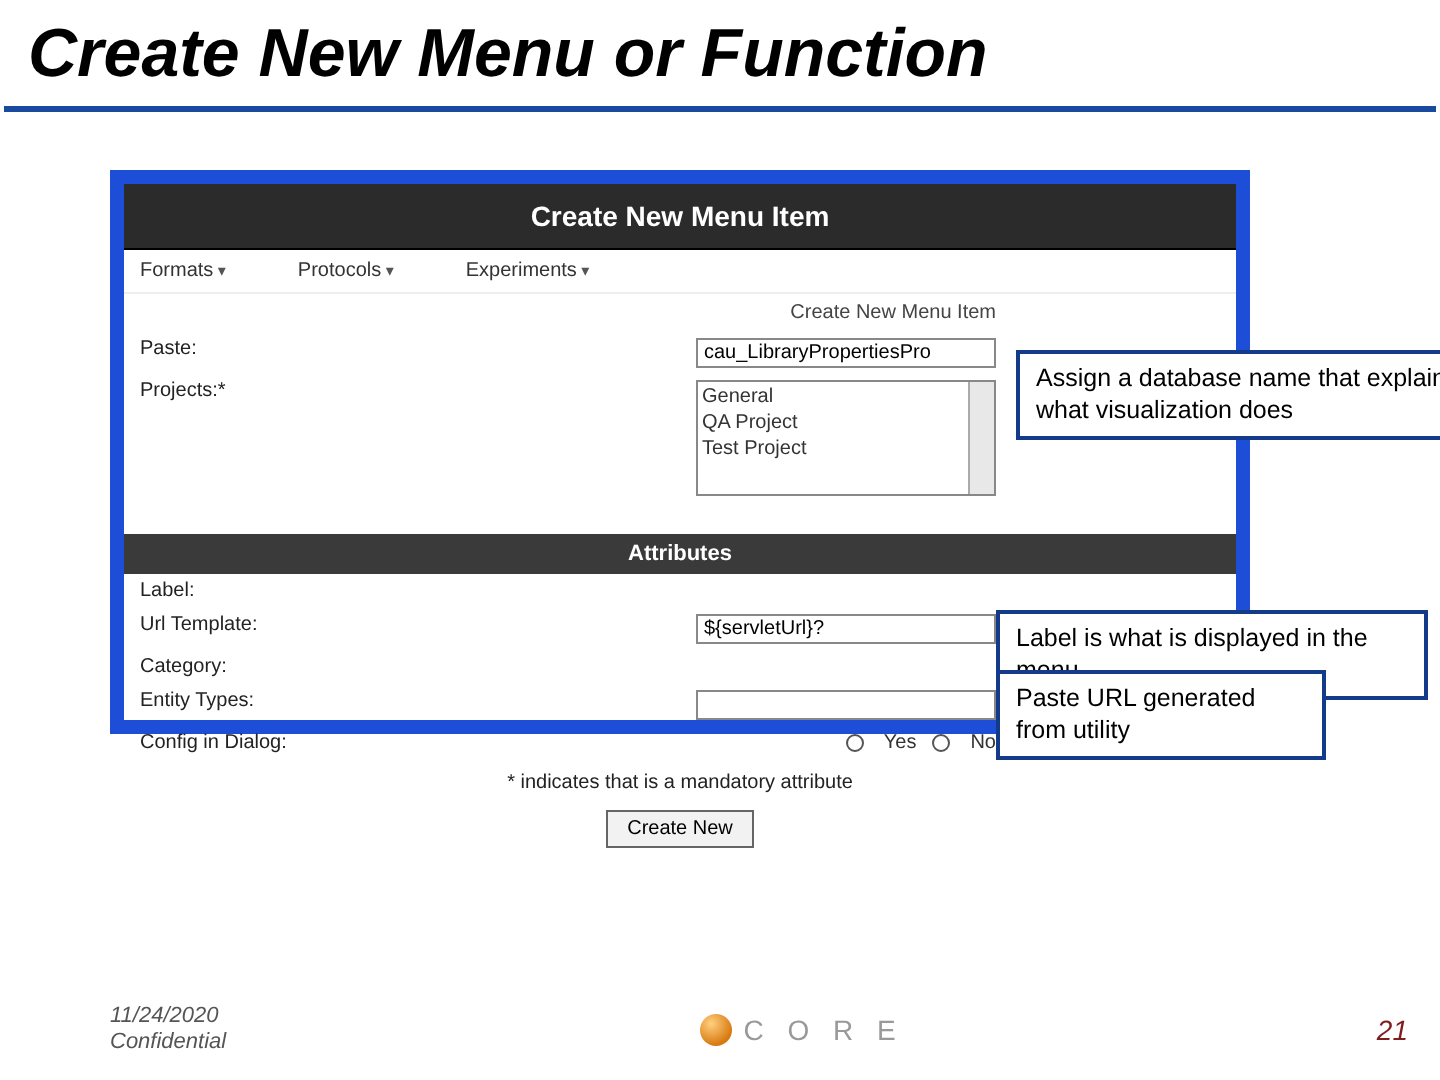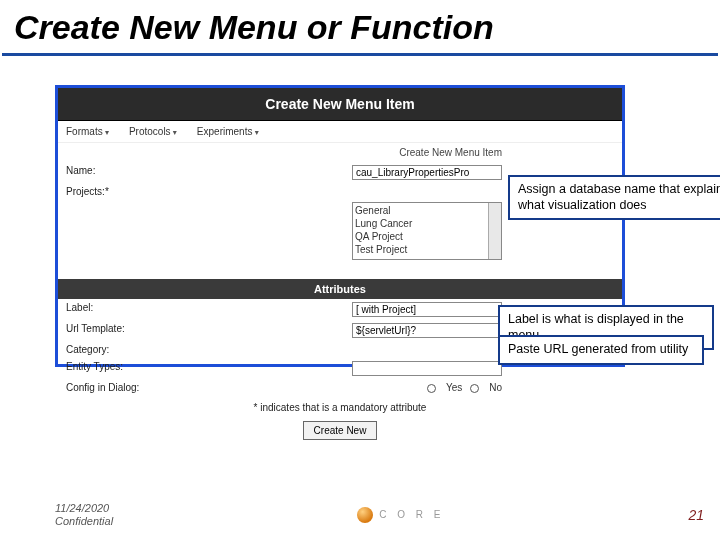--- a/index.html
+++ b/index.html
@@ -1,91 +1,87 @@
 <!DOCTYPE html>
 <html><head>
 <meta charset="utf-8">
 <style>
   * { box-sizing: border-box; margin: 0; padding: 0; }
   html, body { width: 720px; height: 540px; font-family: Arial, Helvetica, sans-serif; background: #fff; }
   .slide { position: relative; width: 720px; height: 540px; }
   .title { font-style: italic; font-weight: bold; font-size: 34px; padding: 8px 14px 6px; color: #000; }
   .rule { height: 3px; background: #1a4aa0; margin: 0 2px; }
-  .panel-wrap { position: absolute; left: 55px; top: 85px; width: 570px; height: 282px; border: 3px solid #1d4ed8; background: #fff; }
+  .panel-wrap { position: absolute; left: 55px; top: 85px; width: 570px; height: 282px; border: 7px solid #1d4ed8; background: #fff; }
   .dark-header { background: #2b2b2b; color: #fff; text-align: center; font-weight: bold; font-size: 14px; padding: 8px 0; border-bottom: 1px solid #000; }
-  .menubar { display: flex; gap: 20px; padding: 5px 8px; font-size: 10px; color: #333; border-bottom: 1px solid #eee; background:#fff;}
+  .menubar { display: flex; gap: 36px; padding: 5px 8px; font-size: 10px; color: #333; border-bottom: 1px solid #eee; background:#fff;}
   .menubar span::after { content: " ▾"; font-size: 8px; color:#555;}
   .crumb { text-align: right; font-size: 10px; color: #444; padding: 4px 120px 4px 8px; }
   .form { font-size: 10px; color: #333; }
   .row { display: flex; align-items: flex-start; padding: 3px 120px 3px 8px; }
   .lbl { width: 85px; flex: none; color:#222;}
   .fld { flex: 1; }
   .txt-input { width: 150px; height: 15px; border: 1px solid #888; font-size: 10px; padding: 0 3px; float: right; }
-  .listbox { width: 150px; height: 58px; border: 1px solid #888; font-size: 10px; float: right; overflow: hidden; padding: 1px 2px; line-height: 13px; position:relative;margin-top:16px;}
+  .listbox { width: 150px; height: 58px; border: 1px solid #888; font-size: 10px; float: right; overflow: hidden; padding: 1px 2px; line-height: 13px; position:relative;}
   .listbox::after { content:""; position:absolute; right:0; top:0; width:12px; height:100%; background:#e8e8e8; border-left:1px solid #aaa;}
   .section-head { background: #3a3a3a; color:#fff; text-align:center; font-weight:bold; font-size:11px; padding:4px 0; margin-top:16px;}
-  .radio-pair { float:right; font-size:10px; display:flex; gap:8px; align-items:flex-end;}
+  .radio-pair { float:right; font-size:10px; display:flex; gap:8px; align-items:center;}
   .radio-dot { width:9px; height:9px; border:1px solid #555; border-radius:50%; display:inline-block; margin-right:2px;}
   .mandatory-note { text-align:center; font-size:10px; padding:6px 0 4px; color:#222;}
   .create-btn { display:block; margin: 4px auto 8px; border:1px solid #666; background:#f2f2f2; font-size:10px; padding:3px 10px; }
   
   .callout { position:absolute; border:2px solid #143a8a; background:#fff; font-size:12.5px; padding:5px 8px; line-height:1.25; color:#000;}
   .c1 { left:498px; top:175px; width:235px;margin-left:10px; }
   .c2 { left:498px; top:305px; width:216px; }
-  .c3 { left:498px; top:335px; width:206px; }
+  .c3 { left:498px; top:335px; width:165px; }
   .c4 { left:498px; top:367px; width:186px; }
   
   .footer { position:absolute; left:0; bottom:12px; width:720px; display:flex; align-items:center; justify-content:space-between; padding:0 16px 0 55px; font-size:11px;}
   .foot-left { font-style:italic; color:#555; line-height:1.2;}
   .foot-right { font-style:italic; color:#7f1d1d; font-size:14px;}
-  .logo { display:flex; align-items:center; gap:6px; color:#999; letter-spacing:4px; font-size:10px;}
+  .logo { display:flex; align-items:center; gap:6px; color:#999; letter-spacing:4px; font-size:14px;}
   .logo-ball { width:16px; height:16px; border-radius:50%; background:radial-gradient(circle at 35% 30%, #ffd080, #d97a10 70%);}
 </style>
 </head>
 <body>
 
 <div class="slide">
   <div class="title">Create New Menu or Function</div>
   <div class="rule"></div>
 
   <div class="panel-wrap">
     <div class="dark-header">Create New Menu Item</div>
     <div class="menubar">
       <span>Formats</span>
       <span>Protocols</span>
       <span>Experiments</span>
     </div>
     <div class="crumb">Create New Menu Item</div>
 
     <div class="form">
       <div class="row">
-        <div class="lbl">Name:</div>
+        <div class="lbl">Paste:</div>
         <div class="fld">
             <input class="txt-input" value="cau_LibraryPropertiesPro" style="">
           </div>
       </div>
       <div class="row">
         <div class="lbl">Projects:*</div>
         <div class="fld">
           <div class="listbox">
             <div>General</div>
-            <div>Lung Cancer</div>
             <div>QA Project</div>
             <div>Test Project</div>
           </div>
         </div>
       </div>
 
       <div class="section-head">Attributes</div>
 
       <div class="row">
         <div class="lbl">Label:</div>
-        <div class="fld">
-            <input class="txt-input" value="[ with Project]" style="">
-          </div>
       </div>
       <div class="row">
         <div class="lbl">Url Template:</div>
         <div class="fld">
             <input class="txt-input" value="${servletUrl}?" style="">
           </div>
       </div>
       <div class="row">
         <div class="lbl">Category:</div>
       </div>

